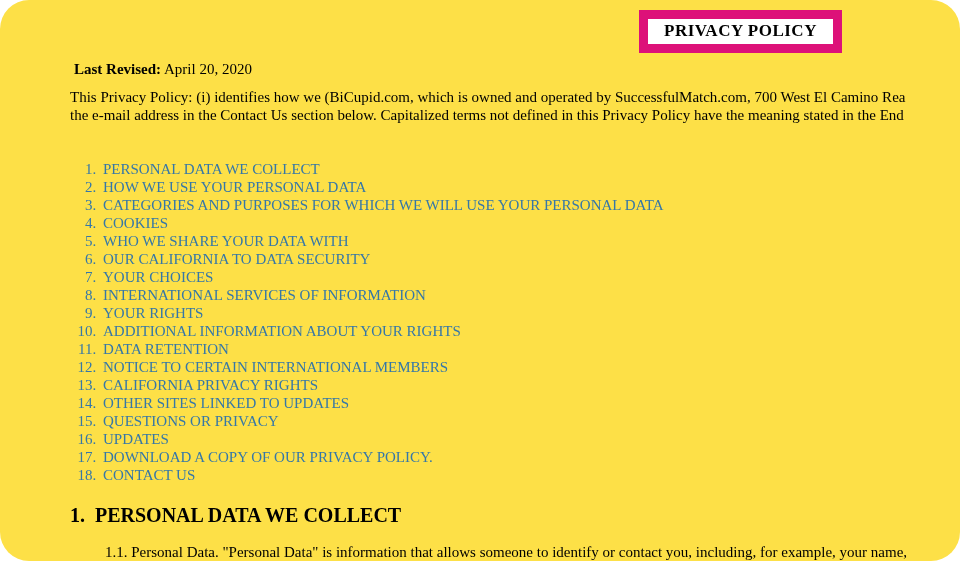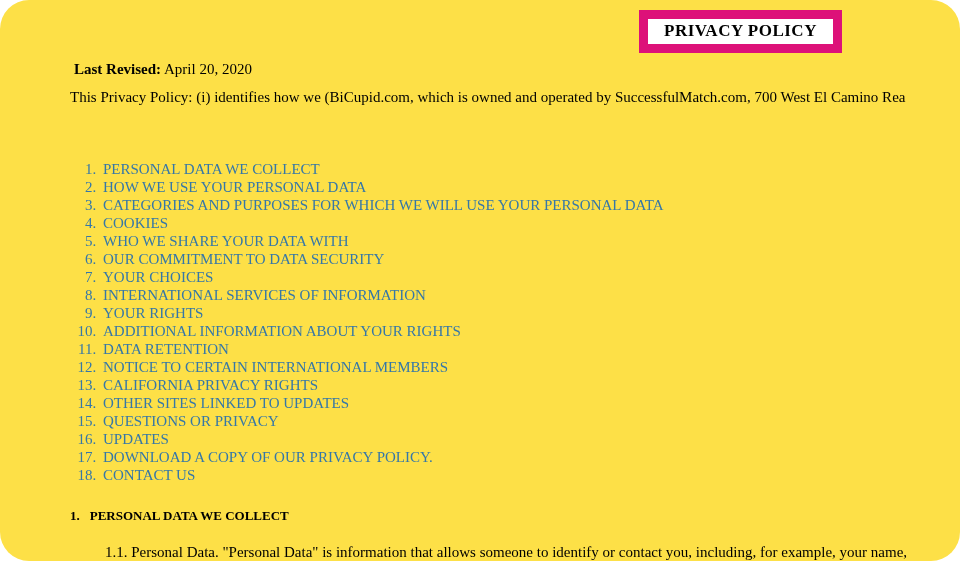--- a/index.html
+++ b/index.html
@@ -68,21 +68,21 @@
   }
   .toc li {
     padding-left: 3px;
     cursor: pointer;
   }
   .section-heading {
     position: absolute;
     left: 70px;
     top: 506px;
     margin: 0;
-    font-size: 13px;
+    font-size: 20px;
     font-weight: bold;
     line-height: 19px;
     white-space: nowrap;
   }
   .section-heading .num { margin-right: 10px; }
   .body-partial {
     position: absolute;
     left: 105px;
     top: 543px;
     font-size: 15px;
@@ -96,29 +96,30 @@
 <div class="page">
 
   <div class="title-box">
     <span class="title-text">PRIVACY POLICY</span>
   </div>
 
   <p class="last-revised"><span class="label">Last Revised:</span> <span>April 20, 2020</span></p>
 
   <div class="intro">
     <div>This Privacy Policy: (i) identifies how we (BiCupid.com, which is owned and operated by SuccessfulMatch.com, 700 West El Camino Rea</div>
+    <div>the e-mail address in the Contact Us section below. Capitalized terms not defined in this Privacy Policy have the meaning stated in the End</div>
   </div>
 
   <ol class="toc">
     <li>PERSONAL DATA WE COLLECT</li>
     <li>HOW WE USE YOUR PERSONAL DATA</li>
     <li>CATEGORIES AND PURPOSES FOR WHICH WE WILL USE YOUR PERSONAL DATA</li>
     <li>COOKIES</li>
     <li>WHO WE SHARE YOUR DATA WITH</li>
-    <li>OUR COMMITMENT TO DATA SECURITY</li>
+    <li>OUR CALIFORNIA TO DATA SECURITY</li>
     <li>YOUR CHOICES</li>
     <li>INTERNATIONAL SERVICES OF INFORMATION</li>
     <li>YOUR RIGHTS</li>
     <li>ADDITIONAL INFORMATION ABOUT YOUR RIGHTS</li>
     <li>DATA RETENTION</li>
     <li>NOTICE TO CERTAIN INTERNATIONAL MEMBERS</li>
     <li>CALIFORNIA PRIVACY RIGHTS</li>
     <li>OTHER SITES LINKED TO UPDATES</li>
     <li>QUESTIONS OR PRIVACY</li>
     <li>UPDATES</li>

